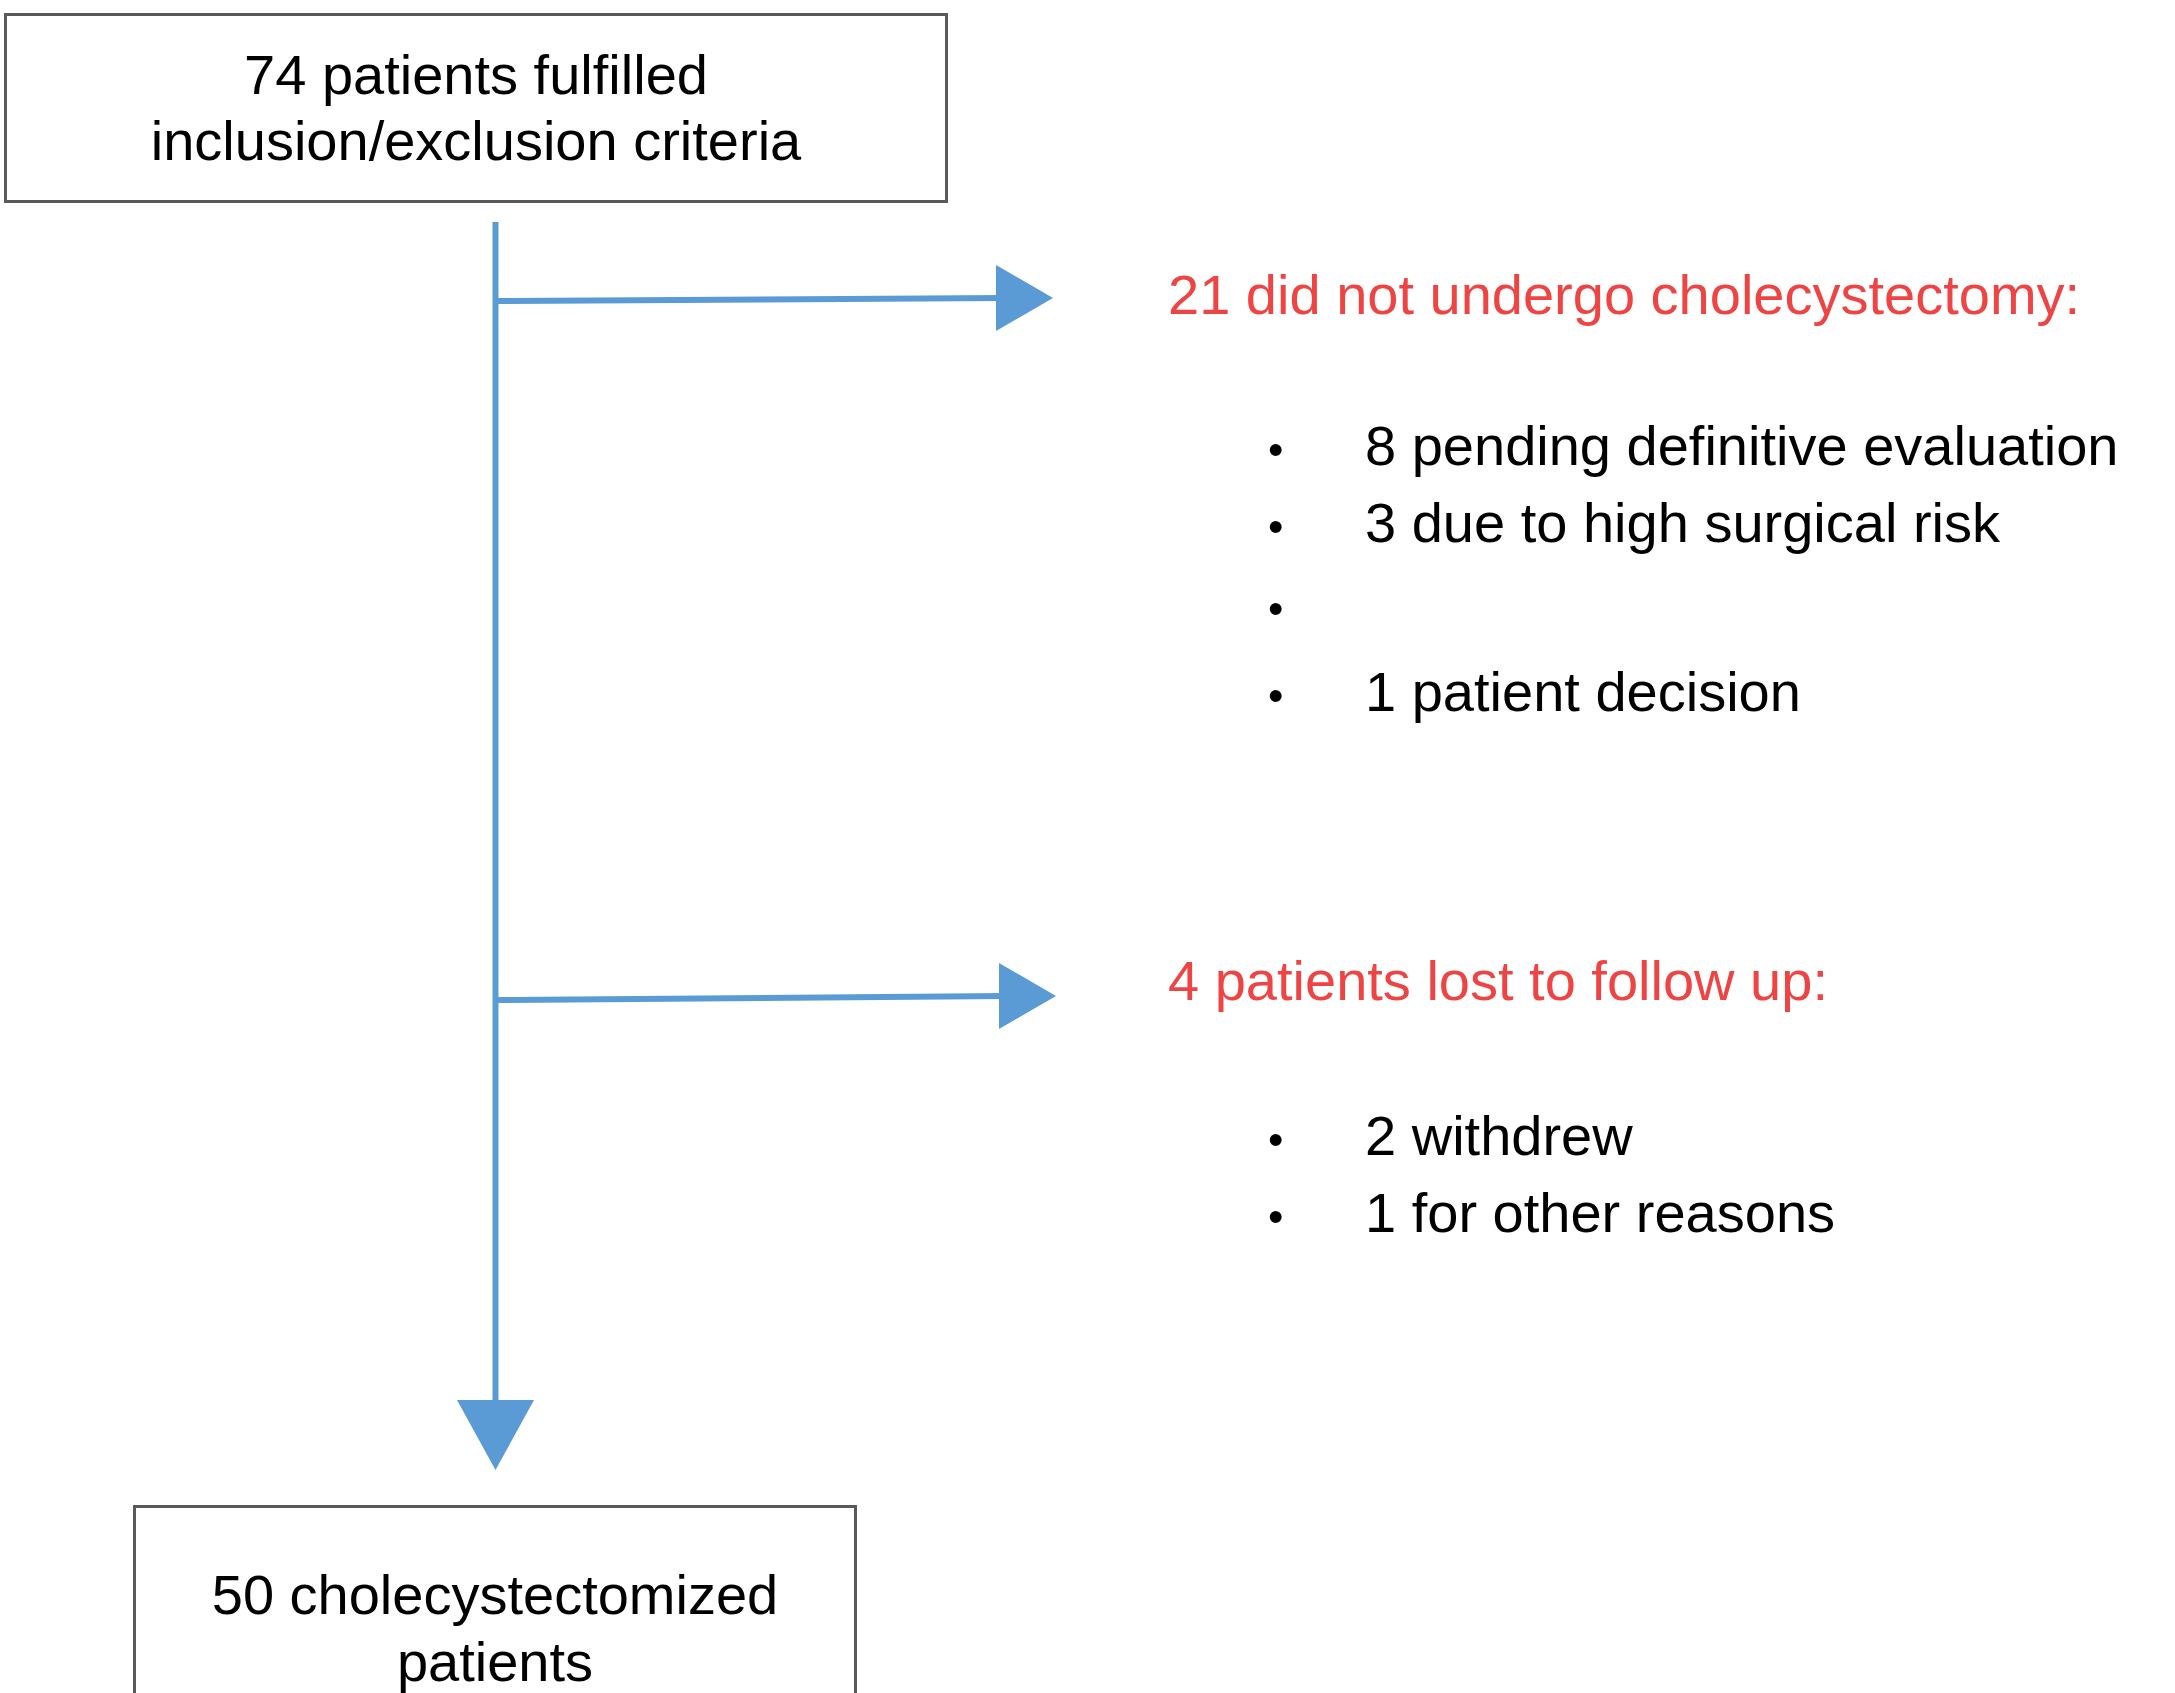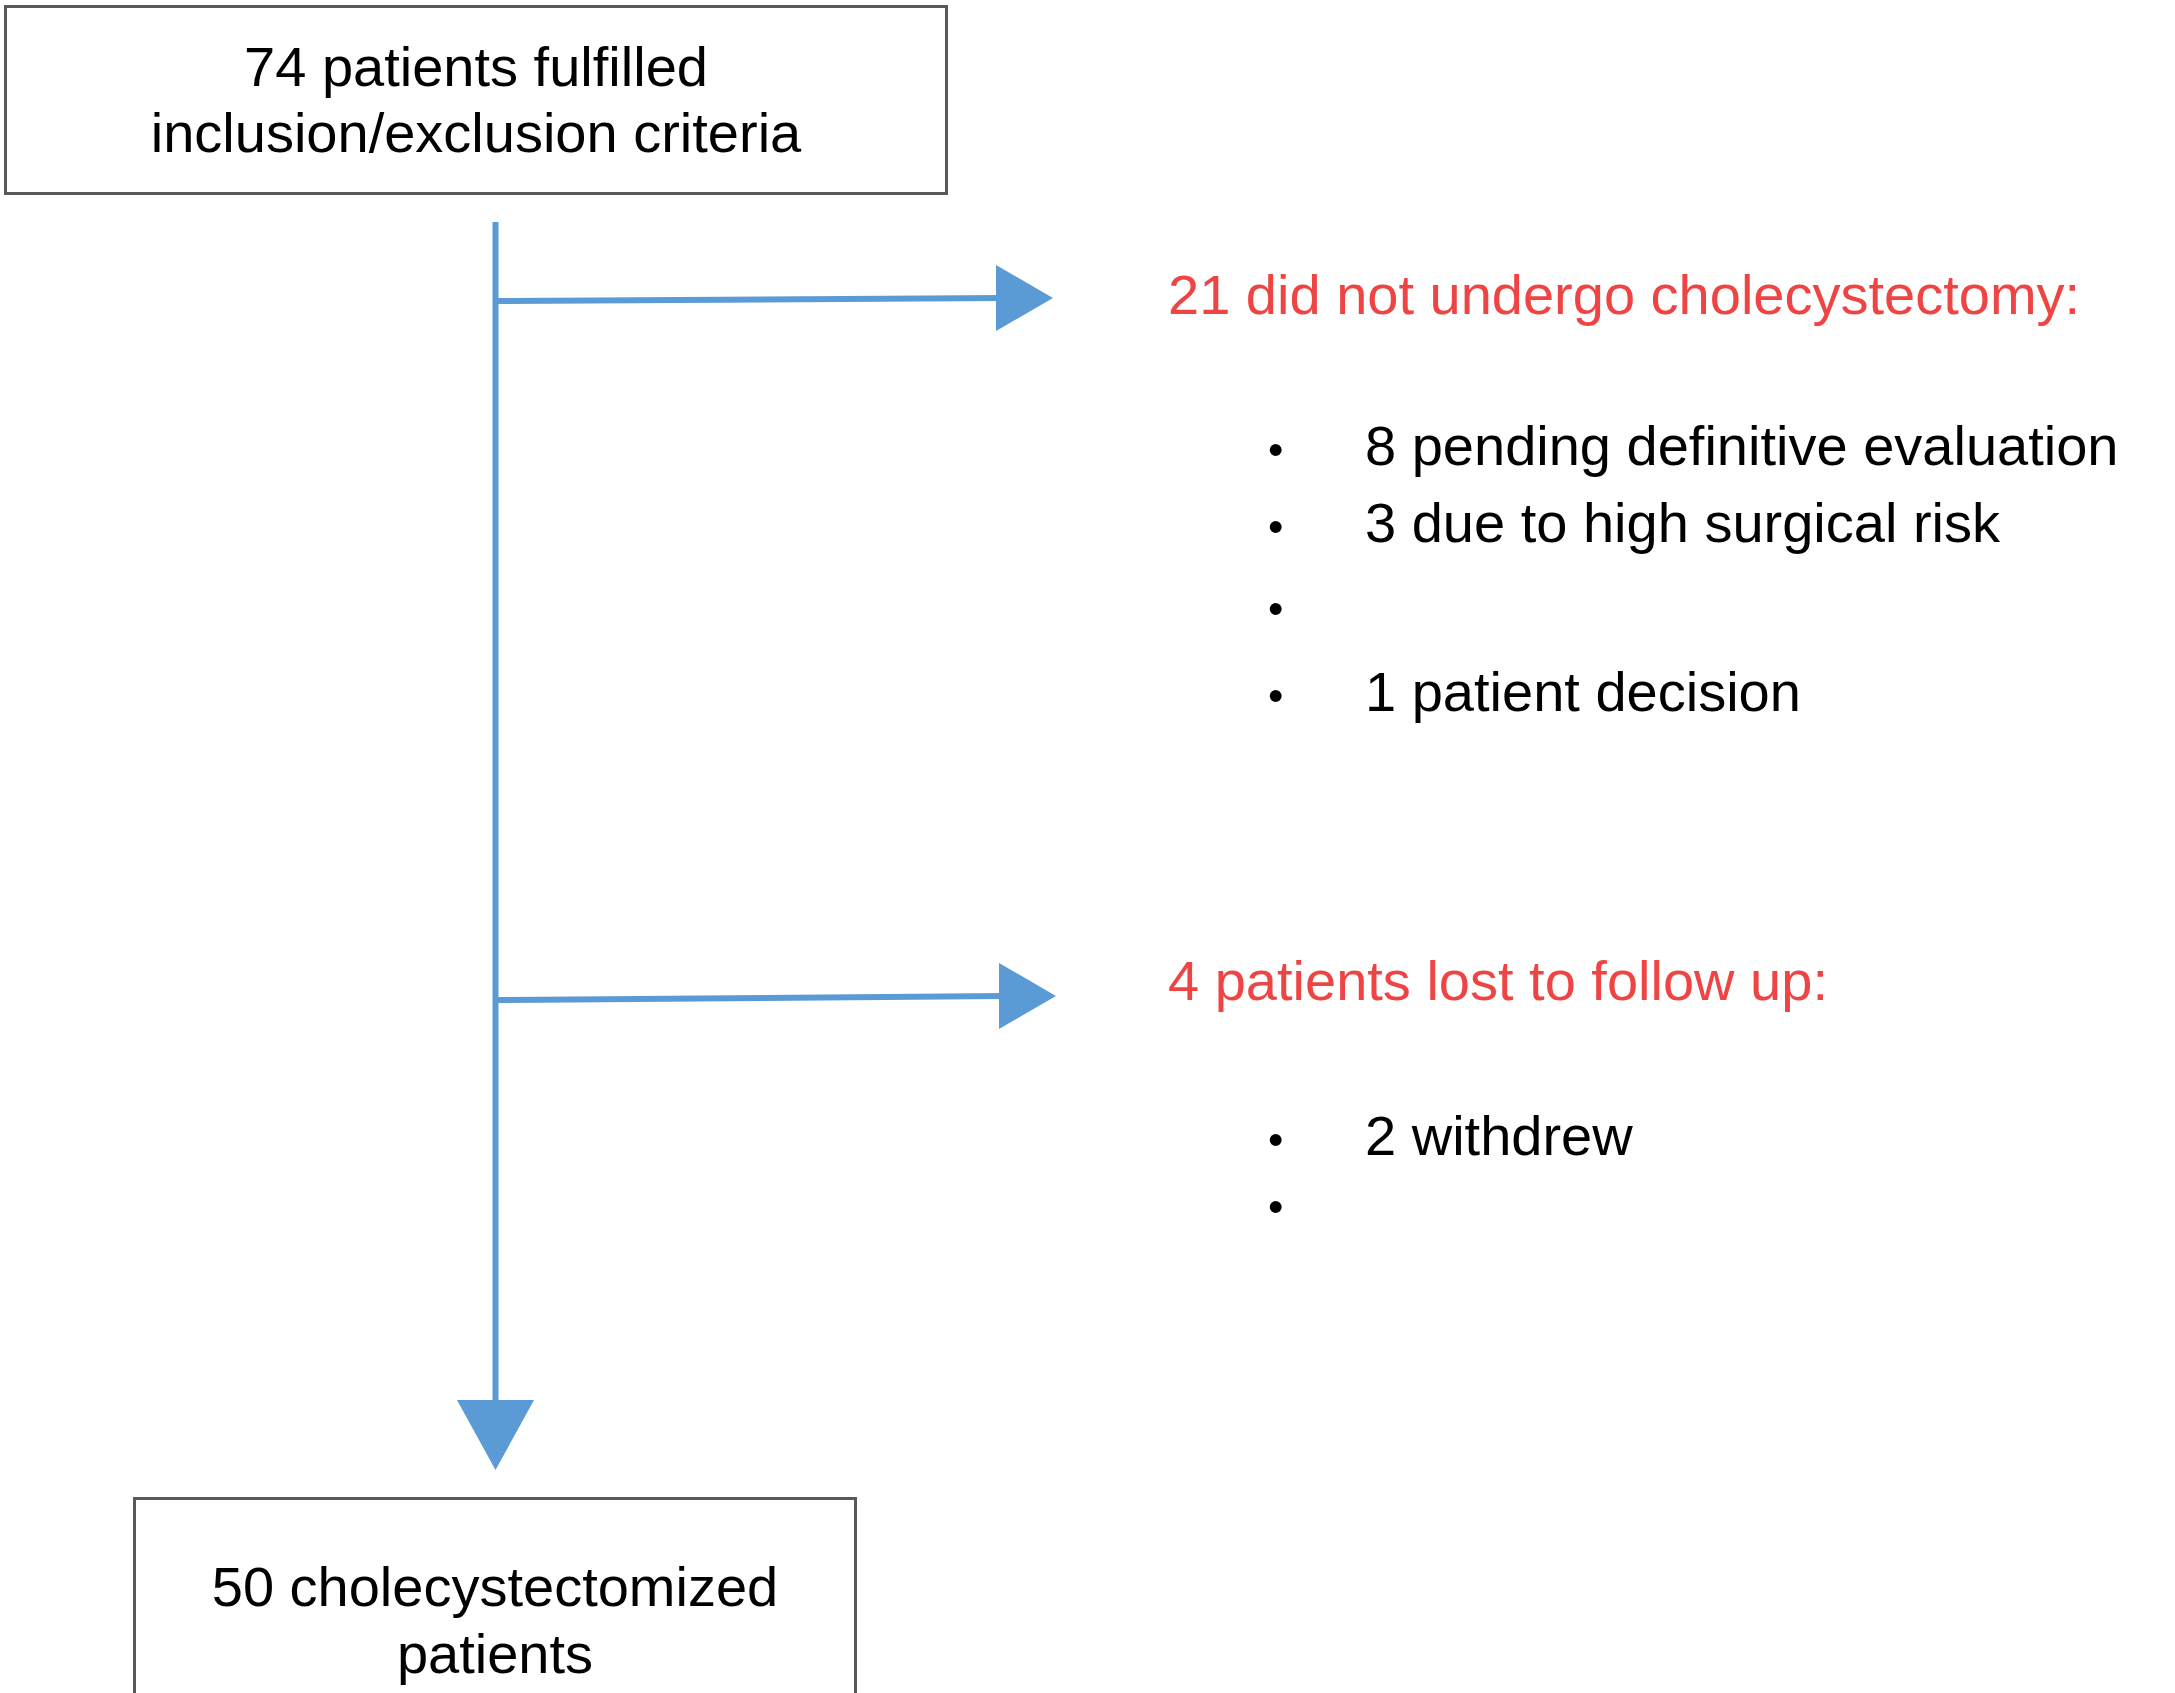--- a/index.html
+++ b/index.html
@@ -24,20 +24,21 @@
     border: 3px solid #595959;
     background: #ffffff;
     display: flex;
     align-items: center;
     justify-content: center;
     text-align: center;
     line-height: 1.18;
     font-size: 56px;
     letter-spacing: 0px;
     padding: 4px 10px;
+    margin-top: 8px;
   }
   #box-top {
     left: 4px;
     top: 5px;
     width: 944px;
     height: 190px;
   }
   #box-bottom {
     left: 133px;
     top: 1497px;
@@ -151,16 +152,17 @@
 
   <div id="ann-2-heading" class="annotation">4 patients lost to follow up:</div>
 
   <ul id="bullets-2" class="bullet-list">
     <li class="bullet-item">
       <span class="dot">•</span>
       <span class="btext">2 withdrew</span>
     </li>
     <li class="bullet-item">
       <span class="dot">•</span>
+      <span class="btext">1 for other reasons</span>
     </li>
   </ul>
 
 </div>
 
 </body></html>

